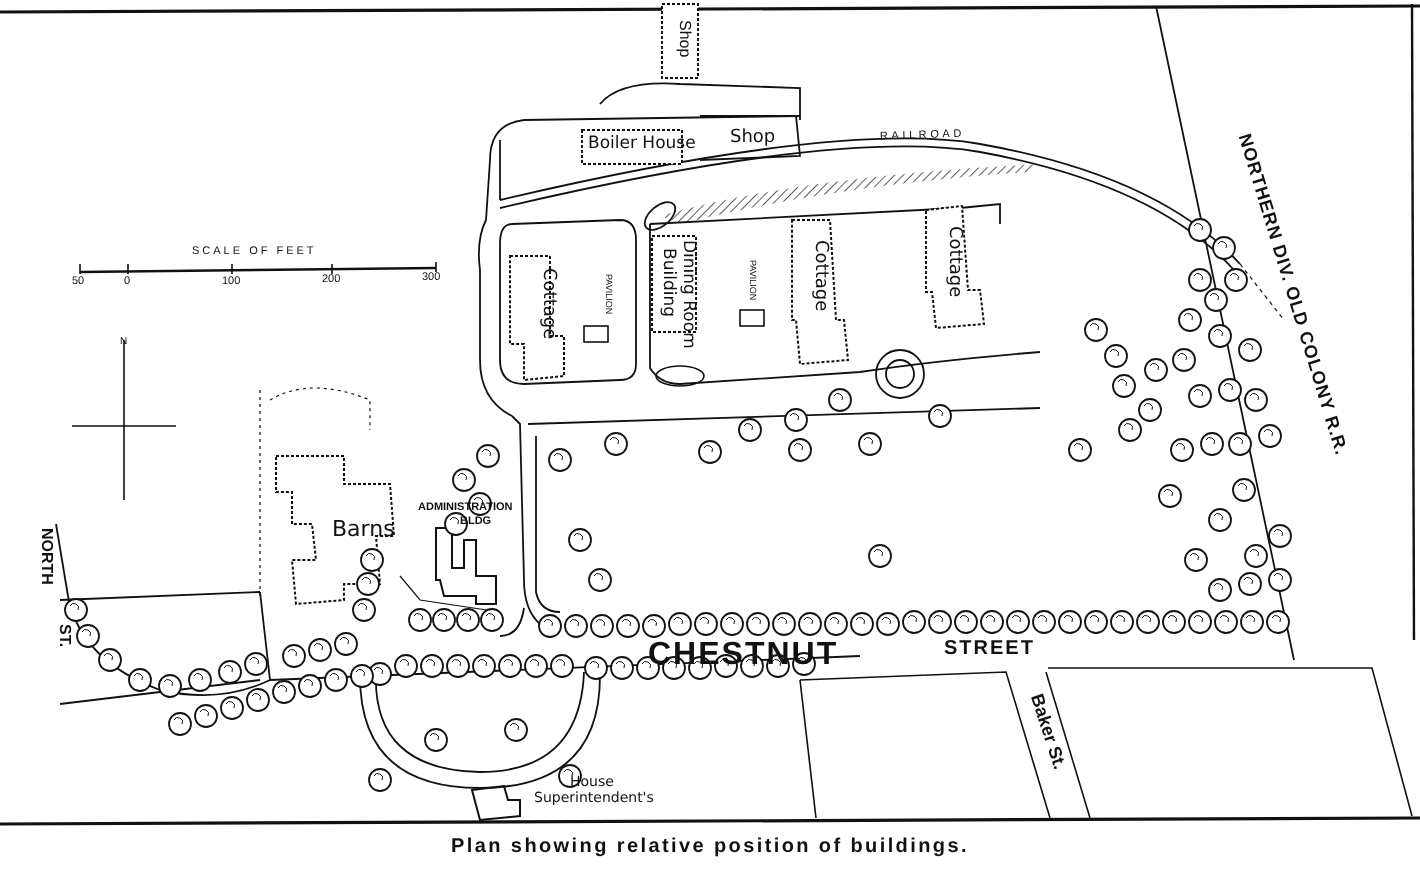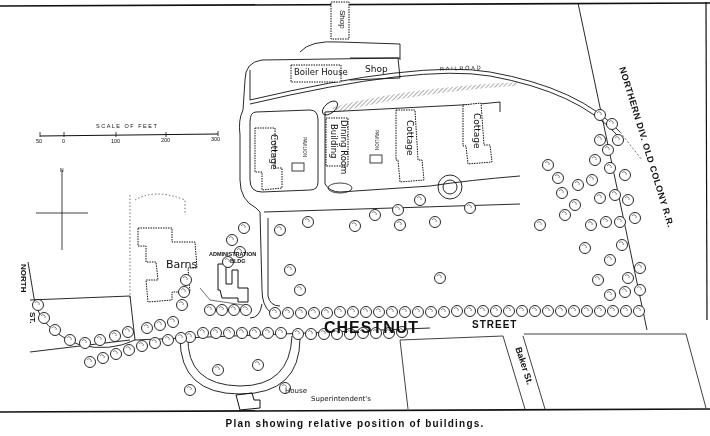--- a/index.html
+++ b/index.html
@@ -284,21 +284,21 @@
 <span class="lbl rot90" style="left:306px;top:137px;font-size:4.5px;">PAVILION</span>
 <span class="lbl cond rot90" style="left:348px;top:120px;font-size:8.5px;">Dining Room</span>
 <span class="lbl cond rot90" style="left:338px;top:124px;font-size:8.5px;">Building</span>
 <span class="lbl rot90" style="left:378px;top:130px;font-size:4.5px;">PAVILION</span>
 <span class="lbl cond rot90" style="left:414px;top:120px;font-size:9px;">Cottage</span>
 <span class="lbl cond rot90" style="left:481px;top:113px;font-size:9px;">Cottage</span>
 
 <span class="lbl cond" style="left:166px;top:259px;font-size:11px;">Barns</span>
 <span class="lbl" style="left:209px;top:252px;font-size:5.5px;font-weight:bold;">ADMINISTRATION</span>
 <span class="lbl" style="left:230px;top:259px;font-size:5.5px;font-weight:bold;">BLDG</span>
-<span class="lbl cond" style="left:267px;top:396px;font-size:7px;margin-left:44px;">Superintendent's</span>
+<span class="lbl cond" style="left:267px;top:396px;font-size:7px;">Superintendent's</span>
 <span class="lbl cond" style="left:285px;top:388px;font-size:7px;">House</span>
 
 <span class="lbl" style="left:324px;top:320px;font-size:16px;font-weight:bold;letter-spacing:1px;">CHESTNUT</span>
 <span class="lbl" style="left:456px;top:320px;font-size:10px;font-weight:bold;letter-spacing:1px;margin-left:16px;">STREET</span>
 <span class="lbl" style="left:522px;top:346px;font-size:9px;font-weight:bold;transform:rotate(72deg);transform-origin:left top;">Baker St.</span>
 <span class="lbl" style="left:626px;top:66px;font-size:9px;font-weight:bold;letter-spacing:0.5px;transform:rotate(73deg);transform-origin:left top;">NORTHERN DIV. OLD COLONY R.R.</span>
 <span class="lbl" style="left:27px;top:264px;font-size:8px;font-weight:bold;transform:rotate(90deg);transform-origin:left top;">NORTH</span>
 <span class="lbl" style="left:36px;top:312px;font-size:8px;font-weight:bold;transform:rotate(90deg);transform-origin:left top;">ST.</span>
 
 <span class="lbl" style="left:96px;top:124px;font-size:5.5px;letter-spacing:1.5px;">SCALE OF FEET</span>

